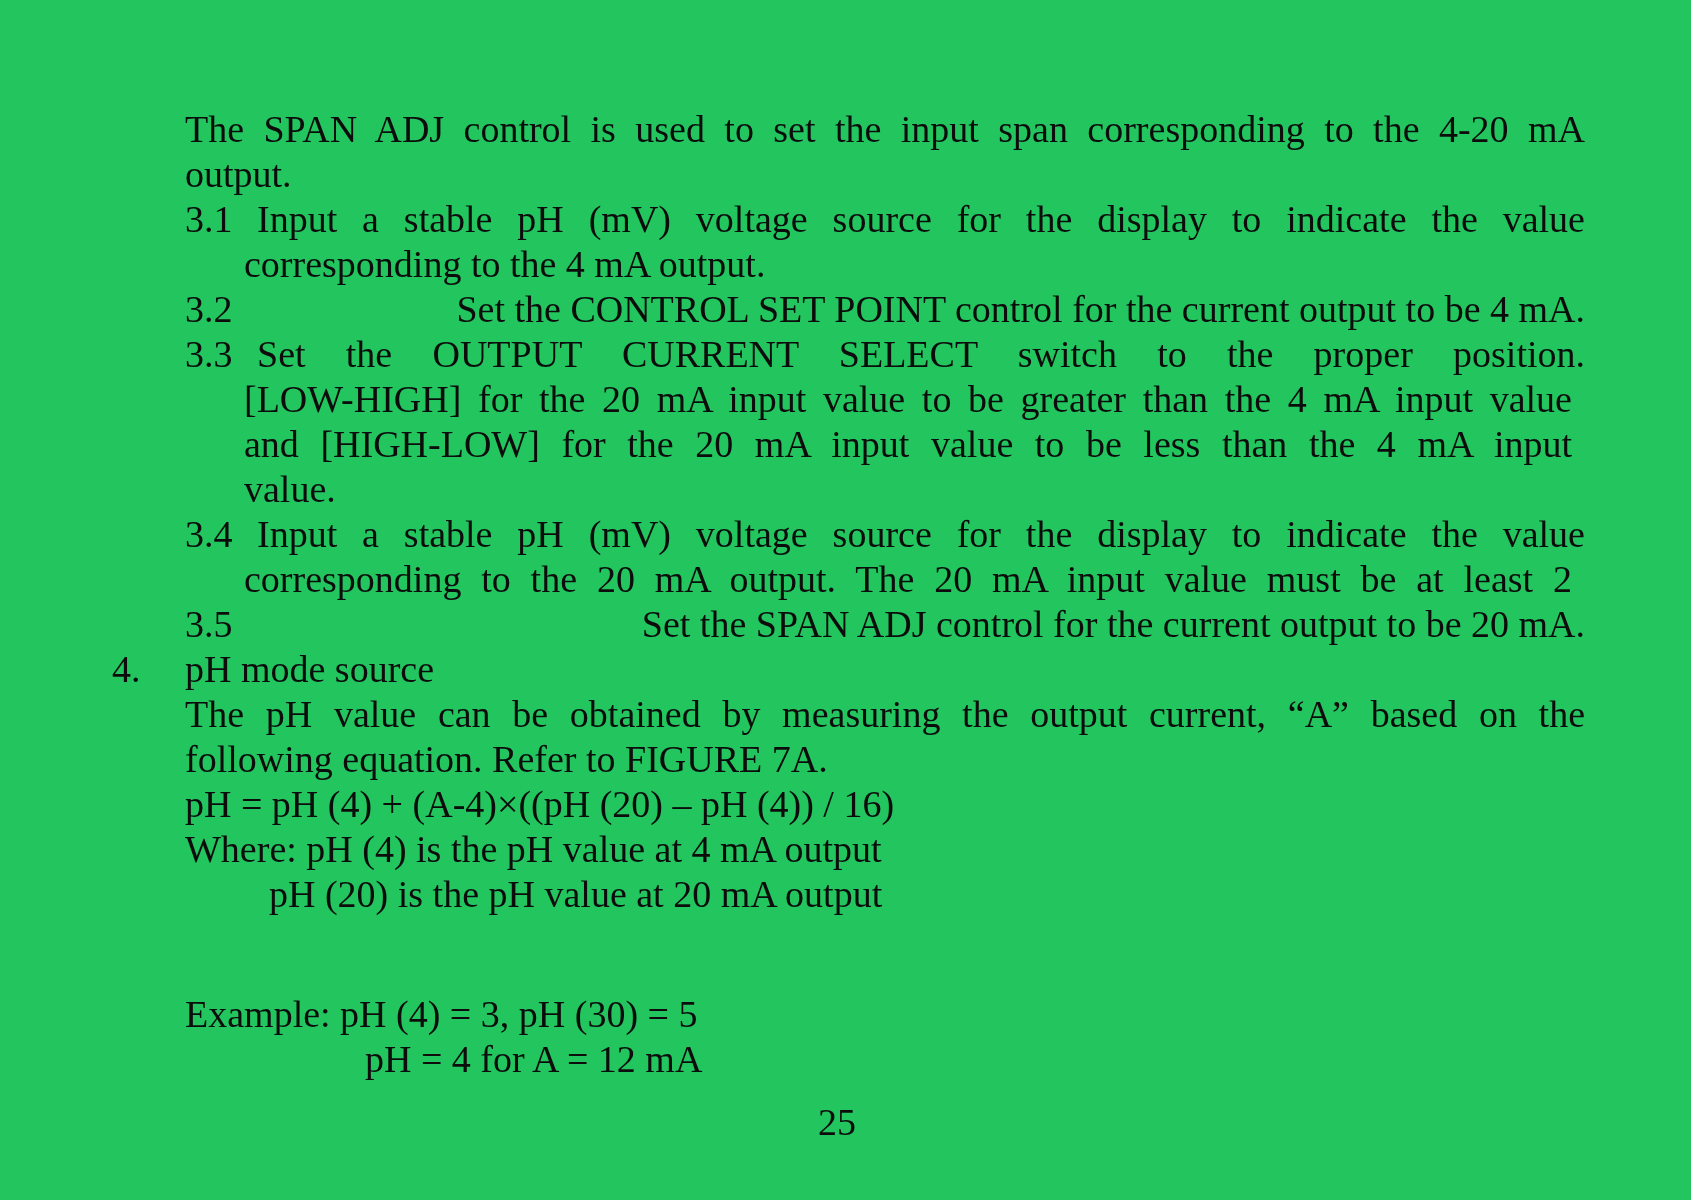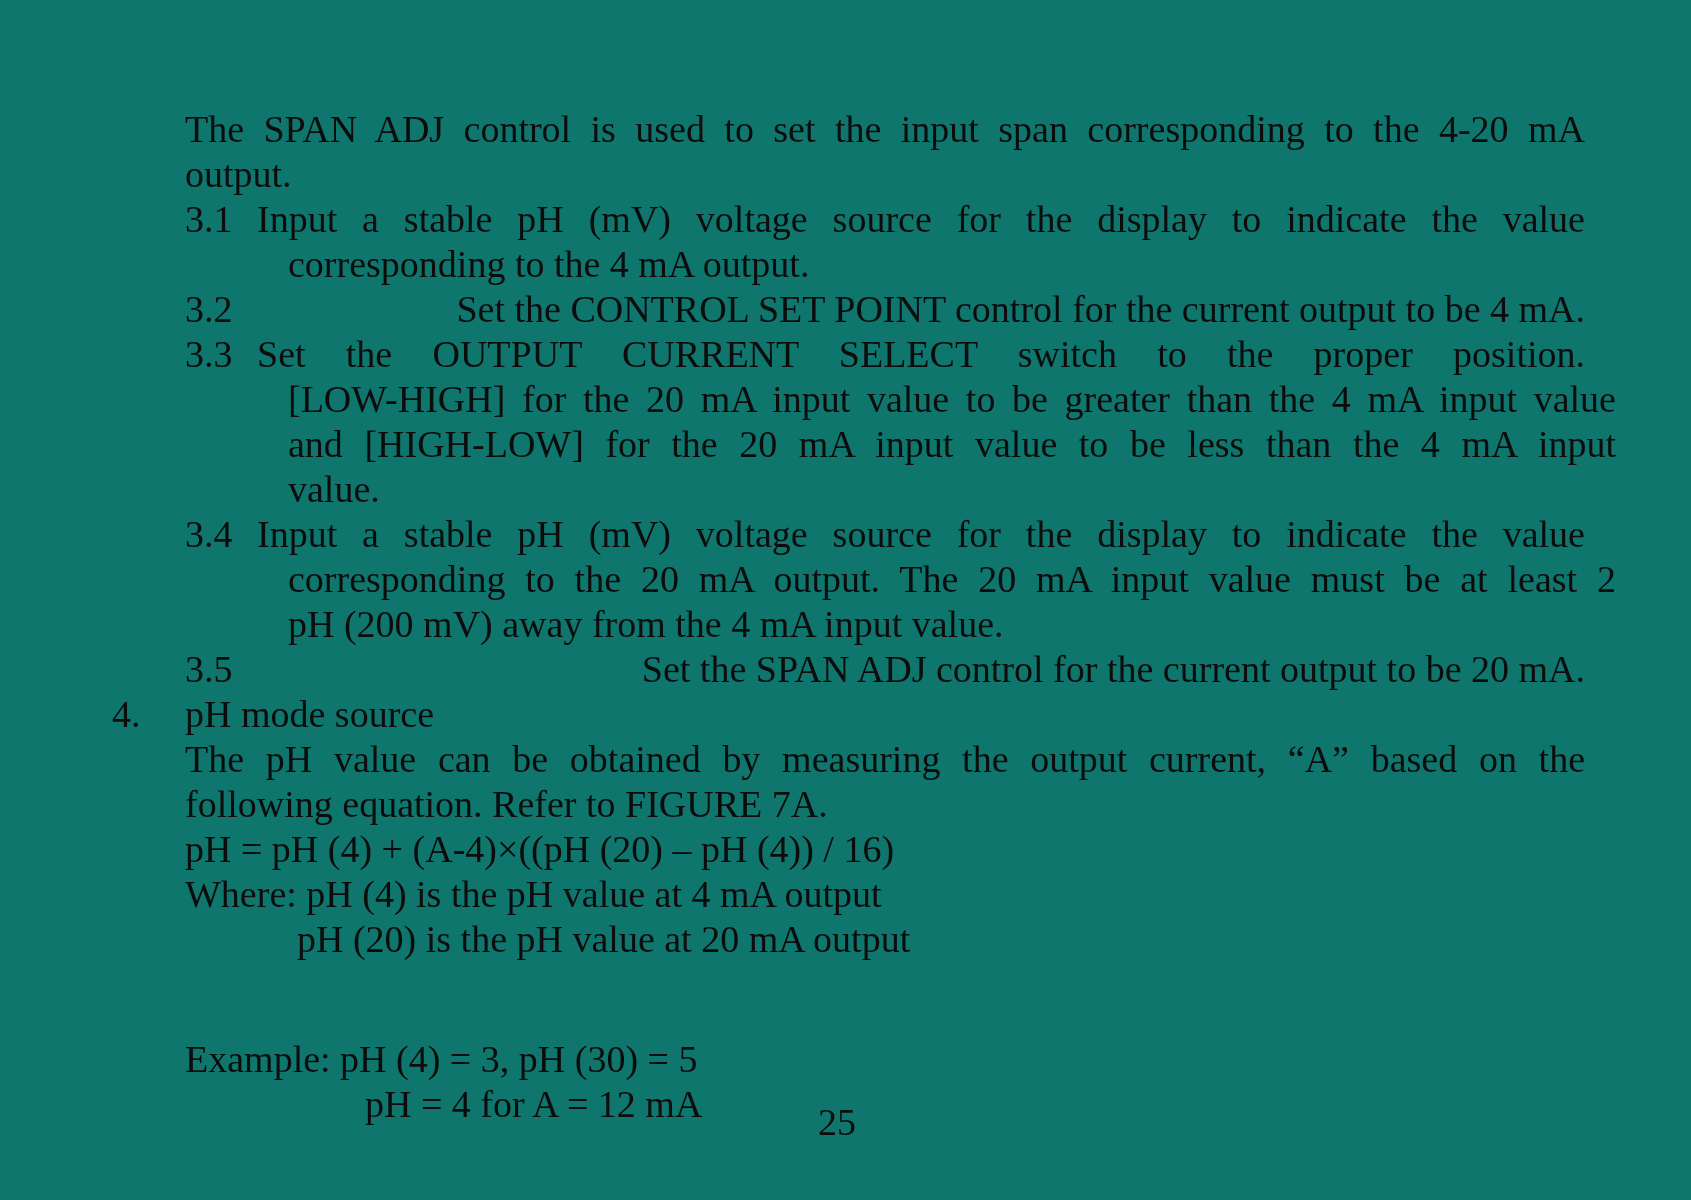--- a/index.html
+++ b/index.html
@@ -4,21 +4,21 @@
 <style>
   html, body {
     margin: 0;
     padding: 0;
     background: #e8e8e8;
   }
   .page {
     position: relative;
     width: 1691px;
     height: 1200px;
-    background: #0f766e;
+    background: #22c55e;
     overflow: hidden;
     font-family: "Liberation Serif", "DejaVu Serif", serif;
     color: #0c0c0c;
     font-size: 38px;
     line-height: 45px;
     -webkit-font-smoothing: antialiased;
   }
   .textblock {
     position: absolute;
     left: 185px;
@@ -56,37 +56,37 @@
     white-space: normal;
     text-align: justify;
     text-align-last: justify;
     overflow: hidden;
   }
   .item .itxt.nt {
     white-space: nowrap;
   }
   
   .cont {
-    margin-left: 103px;
+    margin-left: 59px;
   }
   .cont.just {
     width: 1328px;
   }
   
   .item4 {
     position: relative;
     height: 45px;
   }
   .item4 .num4 {
     position: absolute;
     left: -73px;
     top: 0;
   }
   .indent-where {
-    margin-left: 112px;
+    margin-left: 84px;
   }
   .indent-example {
     margin-left: 180px;
   }
   .gap {
     height: 75px;
   }
   .pagenum {
     position: absolute;
     left: 0;
@@ -121,21 +121,20 @@
     </div>
     <div class="ln cont just">[LOW-HIGH] for the 20 mA input value to be greater than the 4 mA input value</div>
     <div class="ln cont just">and [HIGH-LOW] for the 20 mA input value to be less than the 4 mA input</div>
     <div class="ln cont">value.</div>
 
     <div class="item">
       <span class="num">3.4</span>
       <span class="itxt jt">Input a stable pH (mV) voltage source for the display to indicate the value</span>
     </div>
     <div class="ln cont just">corresponding to the 20 mA output. The 20 mA input value must be at least 2</div>
-    <div class="ln cont">pH (200 mV) away from the 4 mA input value.</div>
 
     <div class="item">
       <span class="num">3.5</span>
       <span class="itxt nt">Set the SPAN ADJ control for the current output to be 20 mA.</span>
     </div>
 
     <div class="ln item4">
       <span class="num4">4.</span><span>pH mode source</span>
     </div>
 

